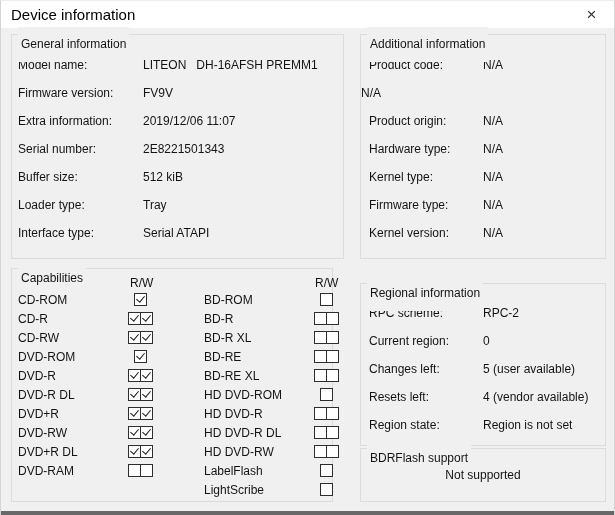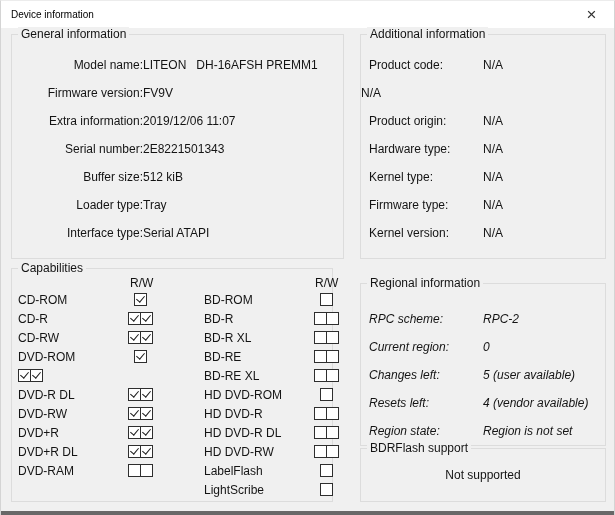--- a/index.html
+++ b/index.html
@@ -14,50 +14,50 @@
     font-family:"Liberation Sans","DejaVu Sans",sans-serif;
     font-size:12px;
     color:#141414;
     overflow:hidden;
   }
   .titlebar{
     position:absolute;top:0;left:0;right:0;height:27px;
     background:#ffffff;
     display:flex;align-items:center;
   }
-  .title{padding-left:10px;font-size:10px;color:#000;}
+  .title{padding-left:10px;font-size:15px;color:#000;}
   .close-btn{
     position:absolute;right:0;top:0;width:45px;height:27px;
     display:flex;align-items:center;justify-content:center;
     cursor:default;
   }
   .close-glyph{font-size:17px;line-height:17px;color:#333;}
   .bottom-edge{position:absolute;left:0;right:0;bottom:0;height:4px;background:#686868;}
 
   .group{
     position:absolute;
     box-sizing:border-box;
     border:1px solid #dcdcdc;
     background:#f0f0f0;
   }
   .legend{
     position:absolute;top:-8px;left:6px;
-    background:#f0f0f0;padding:0 3px;
+    background:#f0f0f0;padding:10px 3px;
     line-height:15px;height:15px;white-space:nowrap;
   }
   .g-general{left:10px;top:33px;width:333px;height:225px;}
   .g-additional{left:359px;top:33px;width:246px;height:225px;}
   .g-capabilities{left:10px;top:267px;width:322px;height:234px;}
   .g-regional{left:359px;top:282px;width:246px;height:163px;}
   .g-bdr{left:359px;top:447px;width:246px;height:54px;}
 
   .rows{margin-top:16px;}
-  .g-regional .rows{margin-top:21px;font-style:italic;}
+  .g-regional .rows{margin-top:15px;}
   .row{height:28px;display:flex;align-items:center;}
-  .rows-l .lbl{flex:none;width:125px;padding-left:6px;text-align:right;}
+  .rows-l .lbl{flex:none;width:125px;padding-left:6px;}
   .rows-r .lbl{flex:none;width:114px;padding-left:8px;}
   .val{white-space:pre;}
 
   .rw{position:absolute;top:7px;}
   .rw1{left:118px;}
   .rw2{left:303px;}
   .cap-col{position:absolute;top:21px;}
   .cap-col-left{left:6px;}
   .cap-col-right{left:192px;}
   .cap-row{height:19px;display:flex;align-items:center;}
@@ -188,41 +188,42 @@
             <span class="cb checked"></span>
           </div>
         </div>
         <div class="cap-row">
           <span class="cl">DVD-ROM</span>
           <div class="boxes">
             <span class="cb checked single"></span>
           </div>
         </div>
         <div class="cap-row">
+          <span class="cl">DVD-R</span>
           <div class="boxes">
             <span class="cb checked"></span>
             <span class="cb checked"></span>
           </div>
         </div>
         <div class="cap-row">
           <span class="cl">DVD-R DL</span>
           <div class="boxes">
             <span class="cb checked"></span>
             <span class="cb checked"></span>
           </div>
         </div>
         <div class="cap-row">
+          <span class="cl">DVD+R</span>
+          <div class="boxes">
+            <span class="cb checked"></span>
+            <span class="cb checked"></span>
+          </div>
+        </div>
+        <div class="cap-row">
           <span class="cl">DVD-RW</span>
-          <div class="boxes">
-            <span class="cb checked"></span>
-            <span class="cb checked"></span>
-          </div>
-        </div>
-        <div class="cap-row">
-          <span class="cl">DVD+R</span>
           <div class="boxes">
             <span class="cb checked"></span>
             <span class="cb checked"></span>
           </div>
         </div>
         <div class="cap-row">
           <span class="cl">DVD+R DL</span>
           <div class="boxes">
             <span class="cb checked"></span>
             <span class="cb checked"></span>

